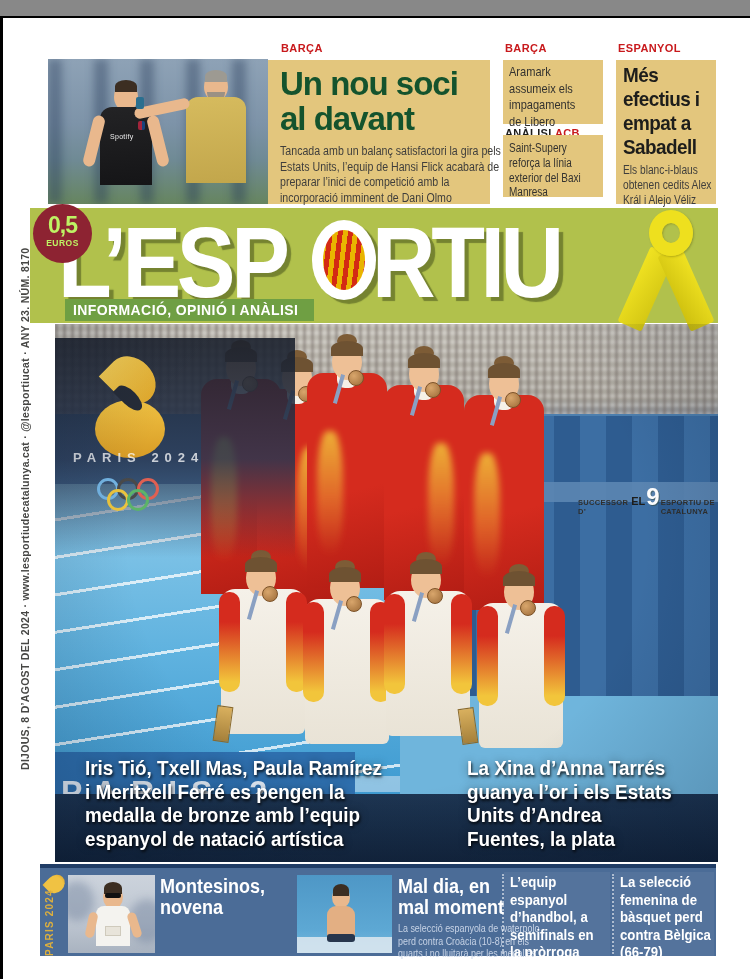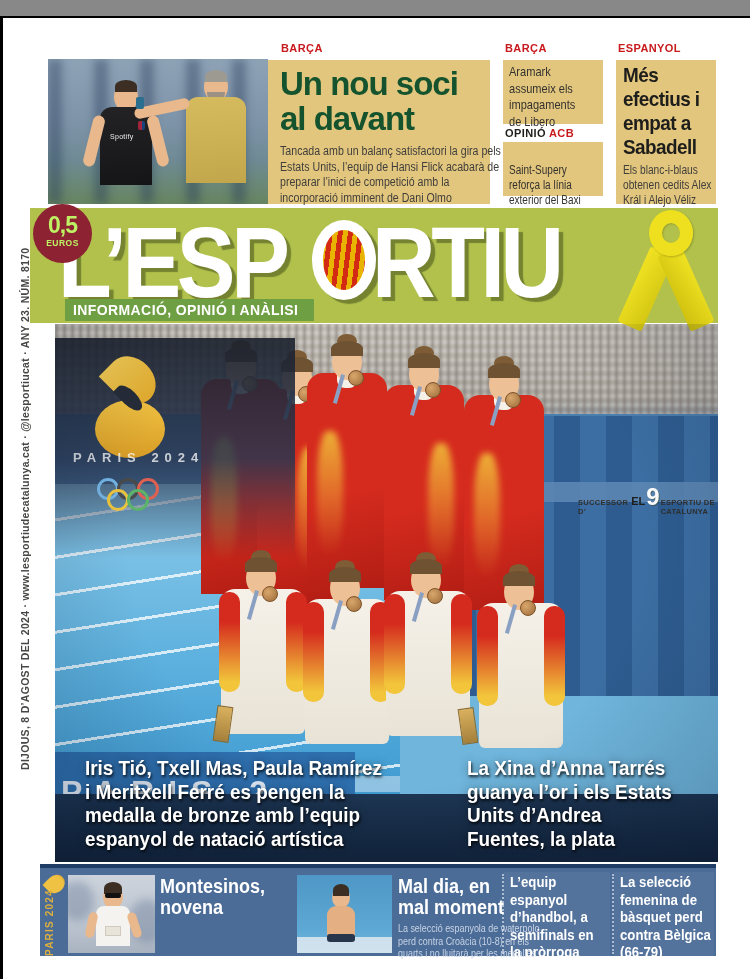--- a/index.html
+++ b/index.html
@@ -199,24 +199,24 @@
 
   <div class="abs kicker" style="left:505px; top:26px;">BARÇA</div>
   <div class="abs goldbox" style="left:503px; top:44px; width:100px; height:64px; padding:4px 6px;">
     <div class="col-line cond">Aramark</div>
     <div class="col-line cond">assumeix els</div>
     <div class="col-line cond">impagaments</div>
     <div class="col-line cond">de Libero</div>
   </div>
 
   <div class="abs kicker" style="left:505px; top:111px;">
-    <span class="k-black">OPINIÓ</span>
+    <span class="k-black">ANÀLISI</span>
     <span class="k-red">ACB</span>
   </div>
-  <div class="abs goldbox" style="left:503px; top:126px; width:100px; height:54px; padding:21px 6px;">
+  <div class="abs goldbox" style="left:503px; top:119px; width:100px; height:62px; padding:6px 6px;">
     <div class="col-line" style="transform:scaleX(.8); transform-origin:0 0; font-size:12.5px; line-height:14.8px;">Saint-Supery</div>
     <div class="col-line" style="transform:scaleX(.8); transform-origin:0 0; font-size:12.5px; line-height:14.8px;">reforça la línia</div>
     <div class="col-line" style="transform:scaleX(.8); transform-origin:0 0; font-size:12.5px; line-height:14.8px;">exterior del Baxi</div>
     <div class="col-line" style="transform:scaleX(.8); transform-origin:0 0; font-size:12.5px; line-height:14.8px;">Manresa</div>
   </div>
 
   <div class="abs kicker" style="left:618px; top:26px;">ESPANYOL</div>
   <div class="abs goldbox" style="left:616px; top:44px; width:100px; height:144px; padding:3px 7px;">
     <div class="h3-line cond9">Més</div>
     <div class="h3-line cond9">efectius i</div>

